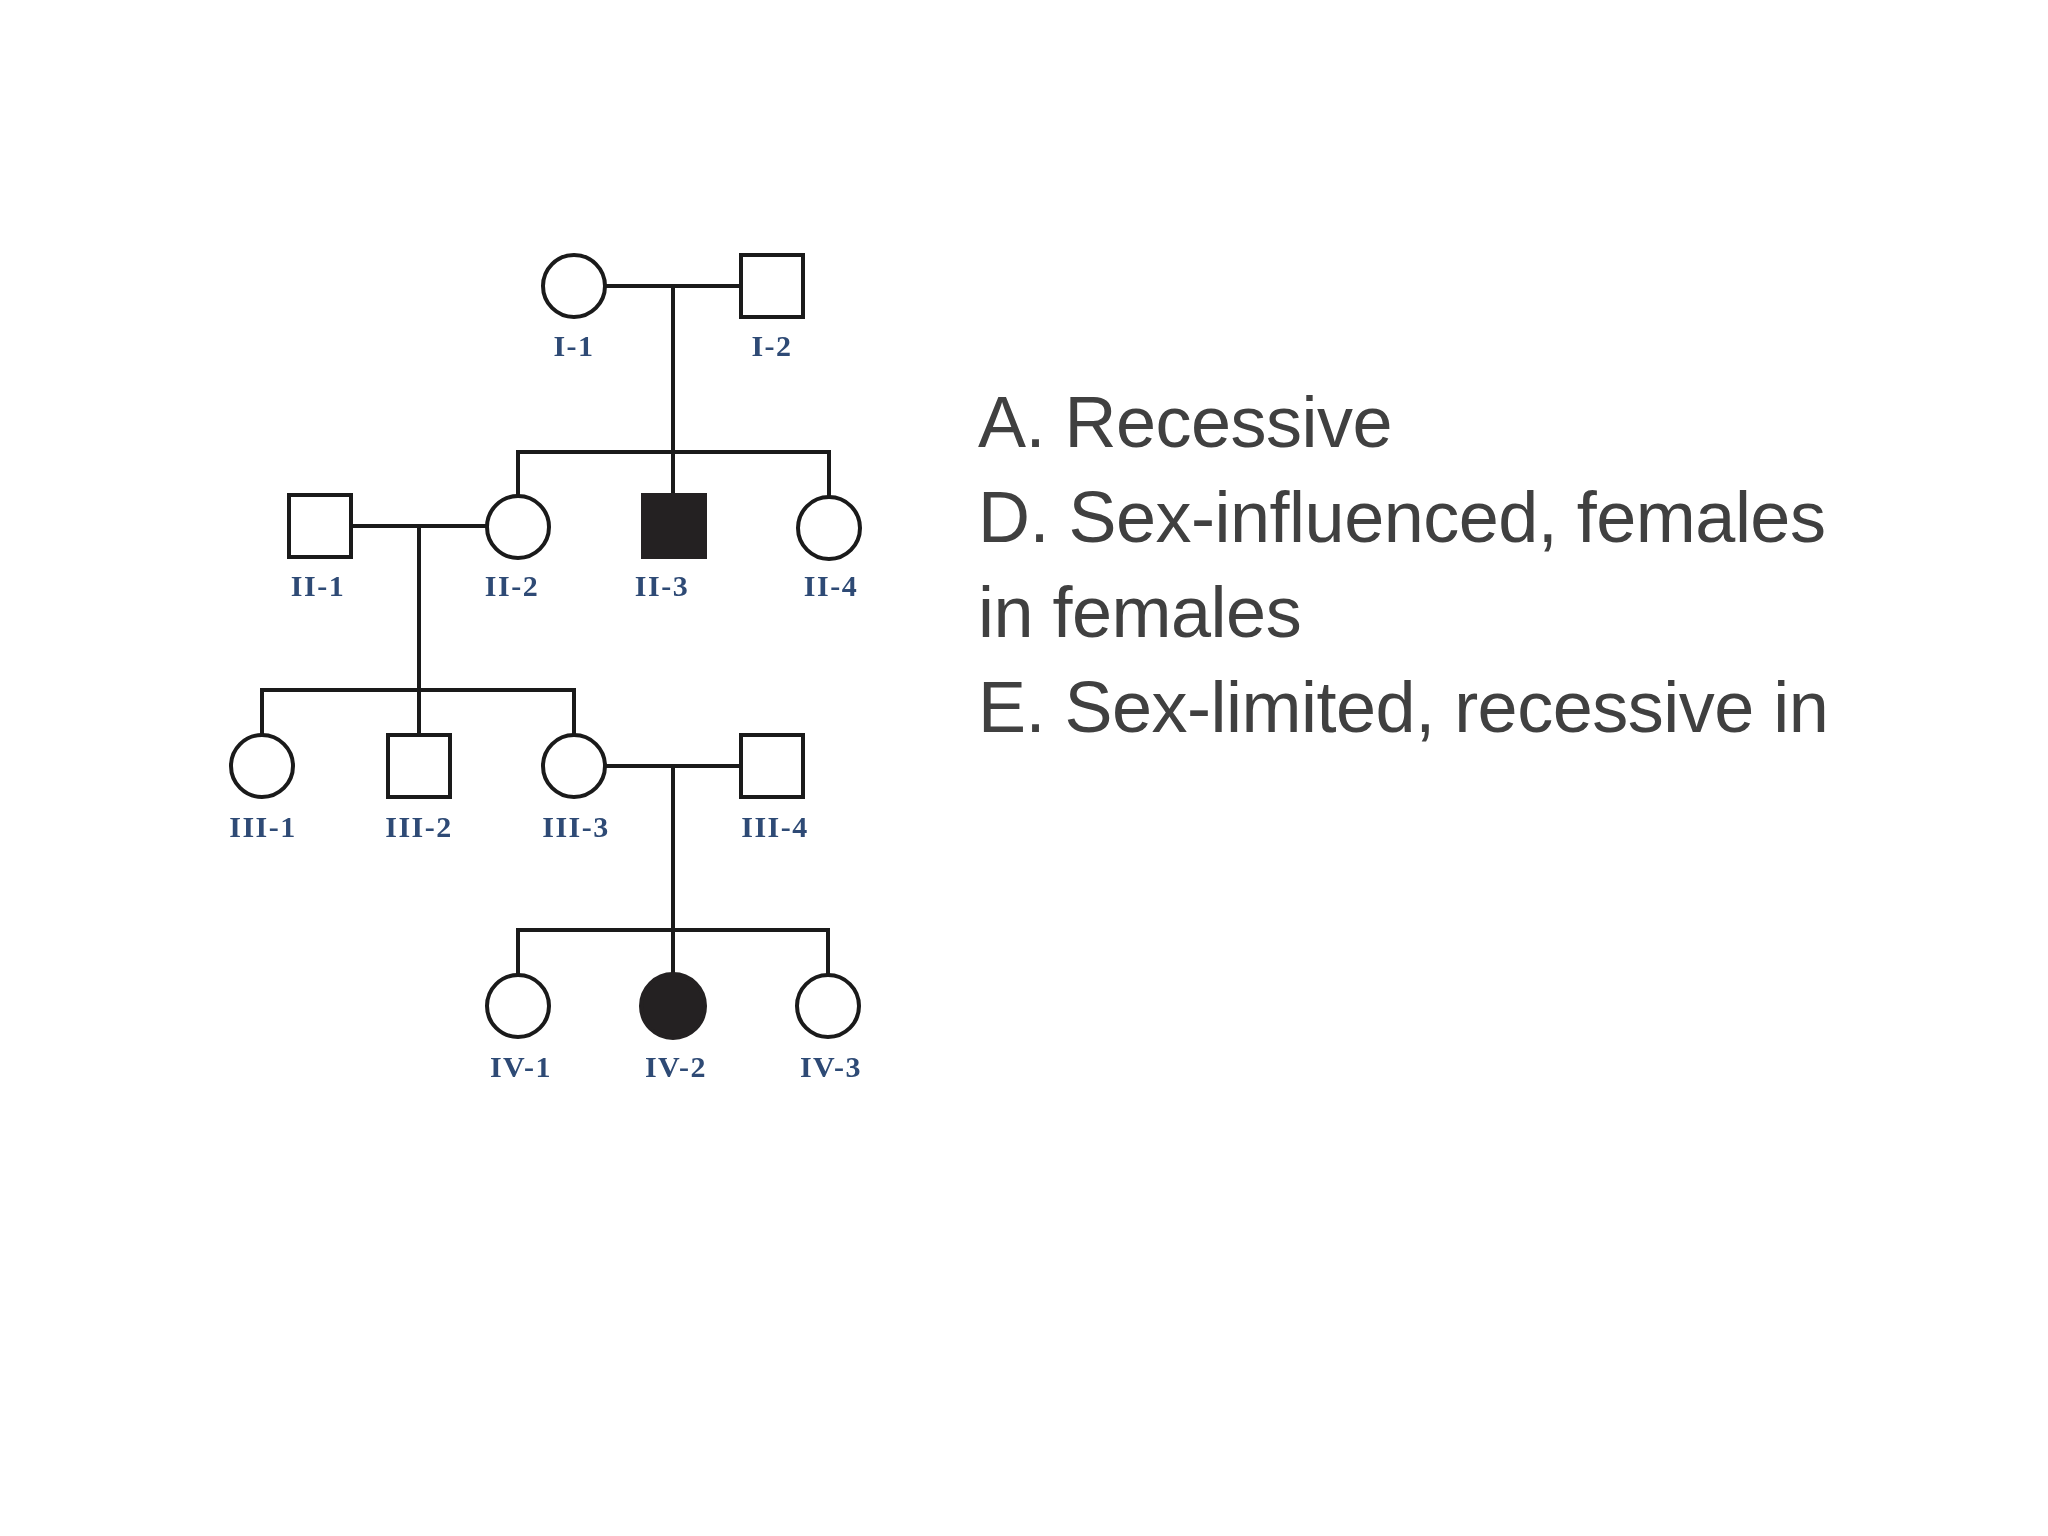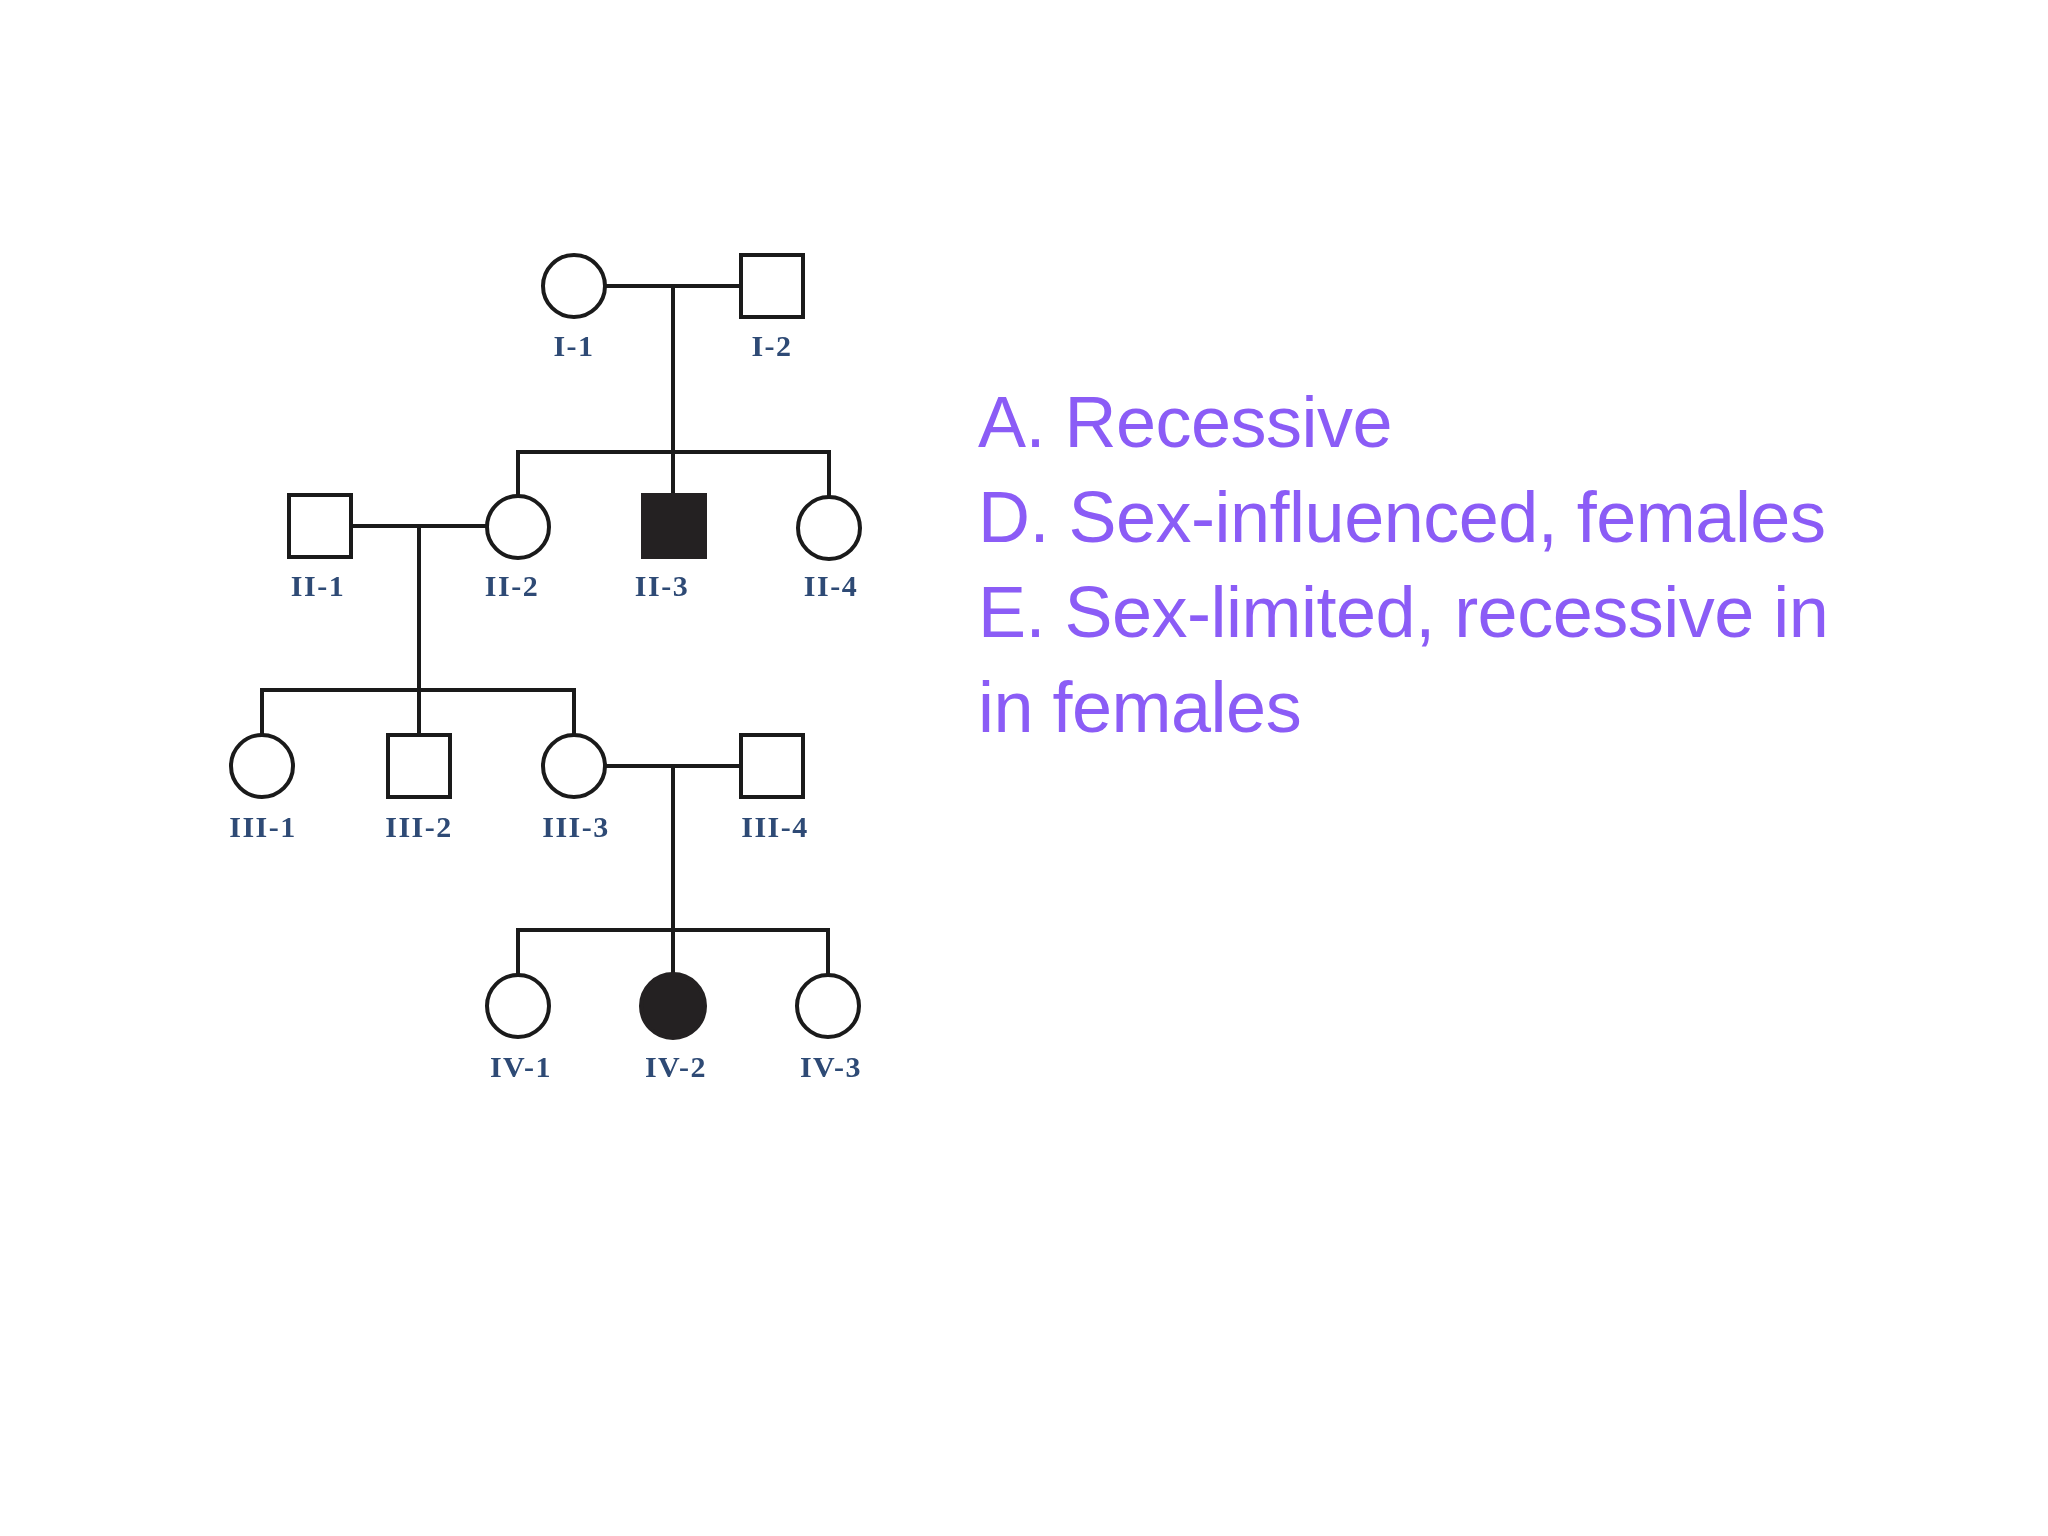--- a/index.html
+++ b/index.html
@@ -44,21 +44,21 @@
     font-size: 30px;
     font-weight: bold;
     fill: #2e4a75;
     letter-spacing: 1.5px;
     text-anchor: middle;
   }
   .options {
     position: absolute;
     left: 978px;
     top: 375px;
-    color: #8b5cf6;
+    color: #404040;
     font-size: 72px;
     line-height: 95px;
     letter-spacing: -0.5px;
   }
   .option-line {
     white-space: nowrap;
   }
 </style>
 </head>
 <body>
@@ -117,17 +117,17 @@
       <text class="plabel" x="775" y="837">III-4</text>
       <text class="plabel" x="521" y="1077">IV-1</text>
       <text class="plabel" x="676" y="1077">IV-2</text>
       <text class="plabel" x="831" y="1077">IV-3</text>
     </g>
   </svg>
 
   <div class="options">
     <div class="option-line">A. Recessive</div>
     <div class="option-line">D. Sex-influenced, females</div>
+    <div class="option-line">in females</div>
     <div class="option-line">E. Sex-limited, recessive in</div>
-    <div class="option-line">in females</div>
   </div>
 
 </div>
 
 </body></html>

